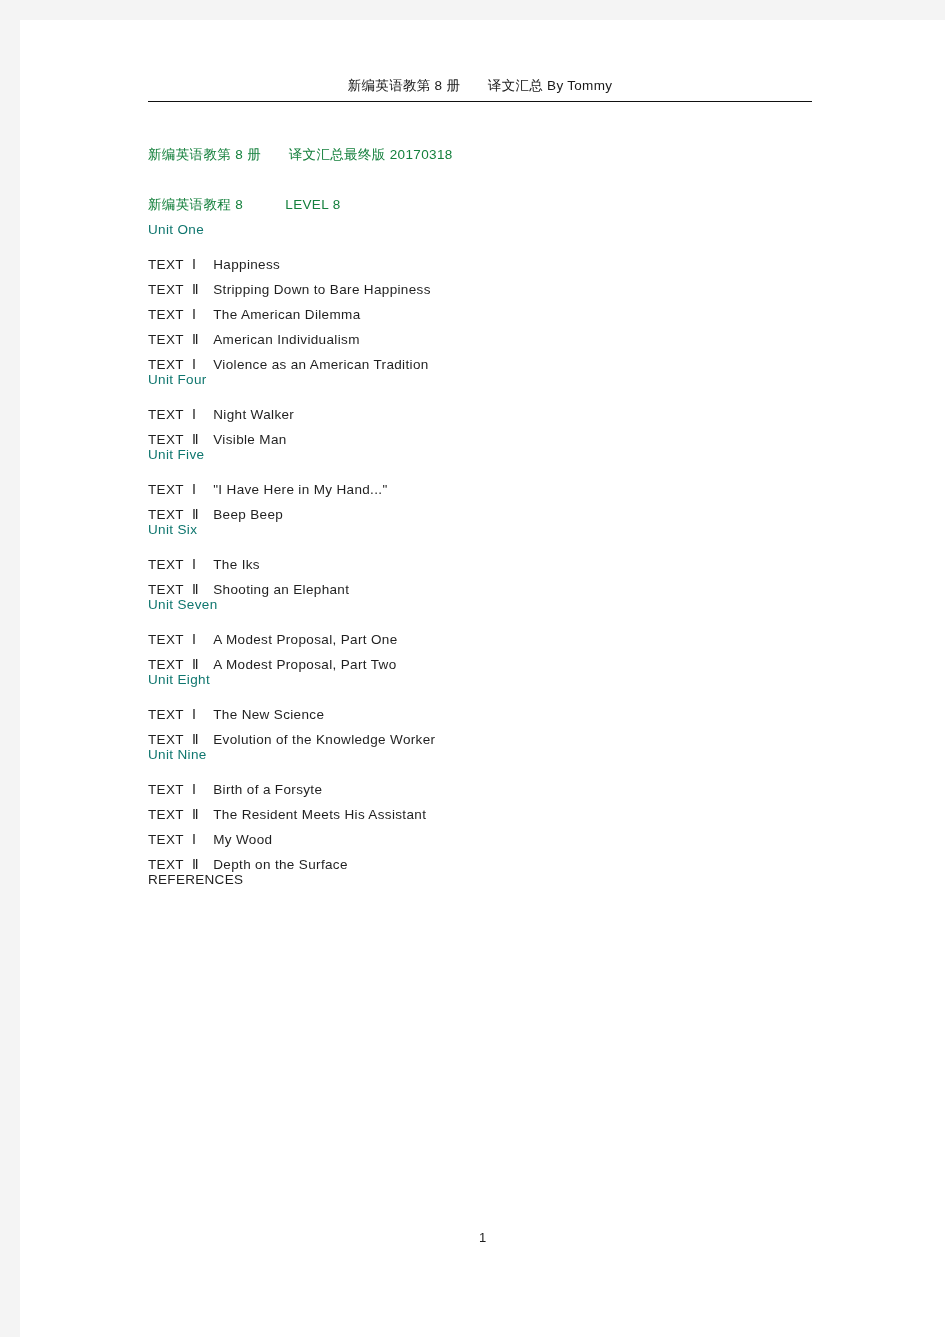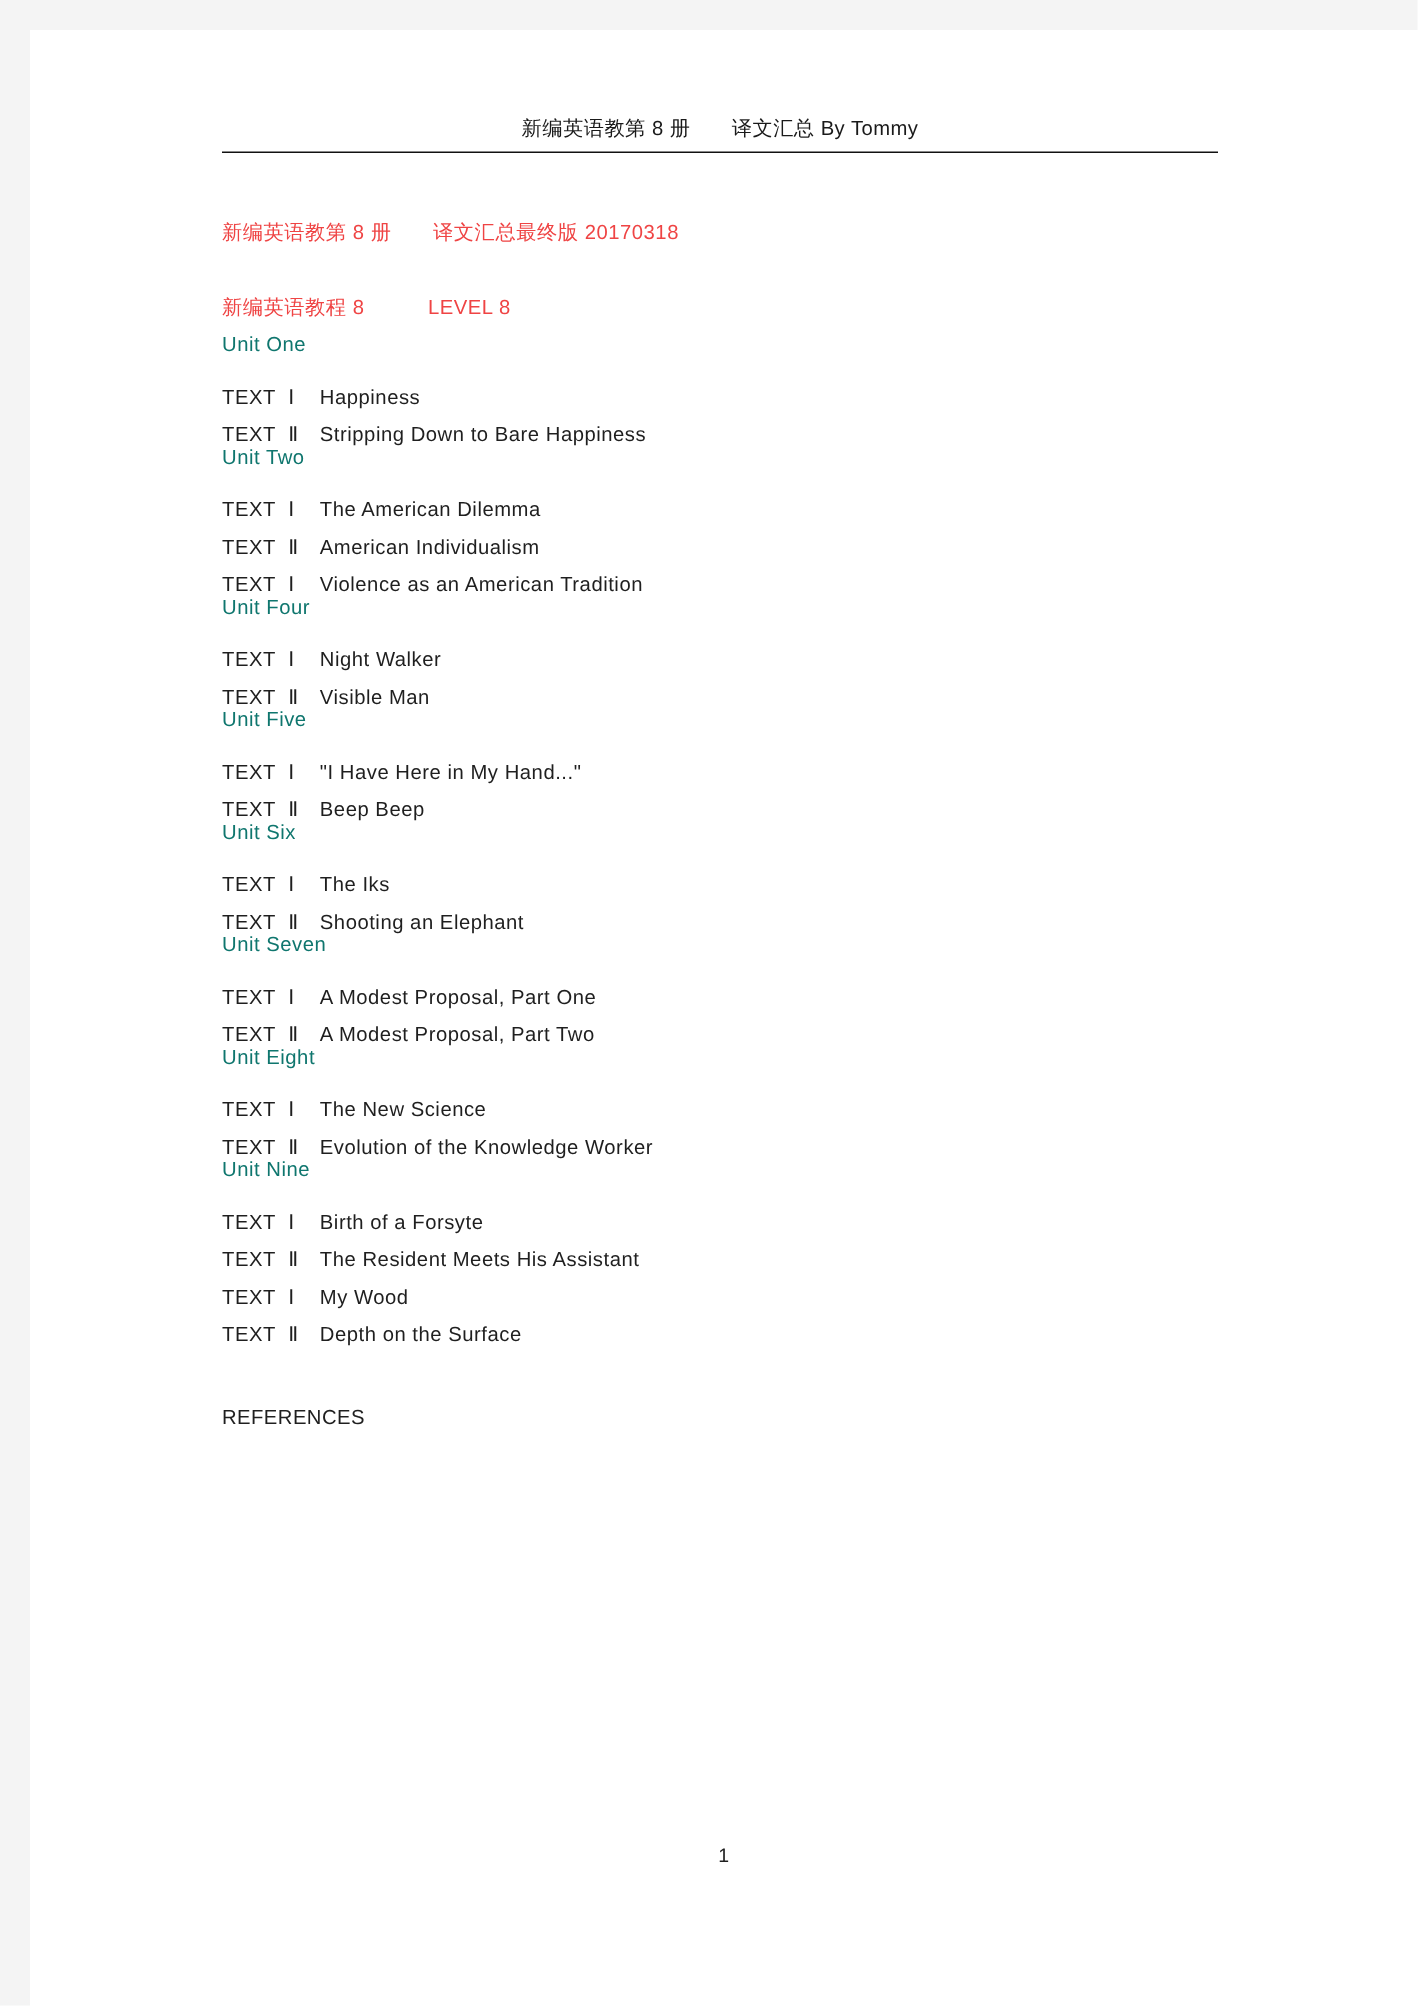--- a/index.html
+++ b/index.html
@@ -62,21 +62,21 @@
   
   .body-area {
     position: absolute;
     top: 122px;
     left: 128px;
     width: 700px;
   }
 
   .doc-line {
     font-size: 13.5px;
-    color: #ef4444;
+    color: #15803d;
     line-height: 25px;
     height: 25px;
     white-space: nowrap;
     letter-spacing: 0.35px;
   }
 
   .doc-line.title-line {
     height: 25px;
   }
 
@@ -119,21 +119,20 @@
   }
 
   .refs-row {
     display: block;
     height: 25px;
     line-height: 25px;
     white-space: nowrap;
     font-size: 13.5px;
     color: #1f1f1f;
     letter-spacing: 0.3px;
-    margin-top: 40px;
   }
 
   .gap-wide {
     display: inline-block;
     width: 34px;
   }
 
   
   .footer {
     position: absolute;
@@ -179,23 +178,20 @@
       <span class="lbl">TEXT</span>
       <span class="num">Ⅰ</span>
       <span class="ttl">Happiness</span>
     </div>
     <div class="toc-row">
       <span class="lbl">TEXT</span>
       <span class="num">Ⅱ</span>
       <span class="ttl">Stripping Down to Bare Happiness</span>
     </div>
 
-    <div class="unit-row">
-      <span>Unit Two</span>
-    </div>
     <div class="toc-row">
       <span class="lbl">TEXT</span>
       <span class="num">Ⅰ</span>
       <span class="ttl">The American Dilemma</span>
     </div>
     <div class="toc-row">
       <span class="lbl">TEXT</span>
       <span class="num">Ⅱ</span>
       <span class="ttl">American Individualism</span>
     </div>

